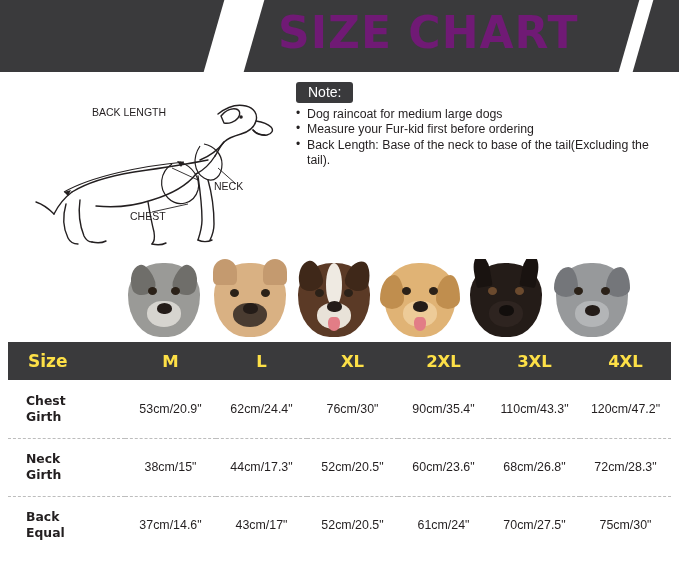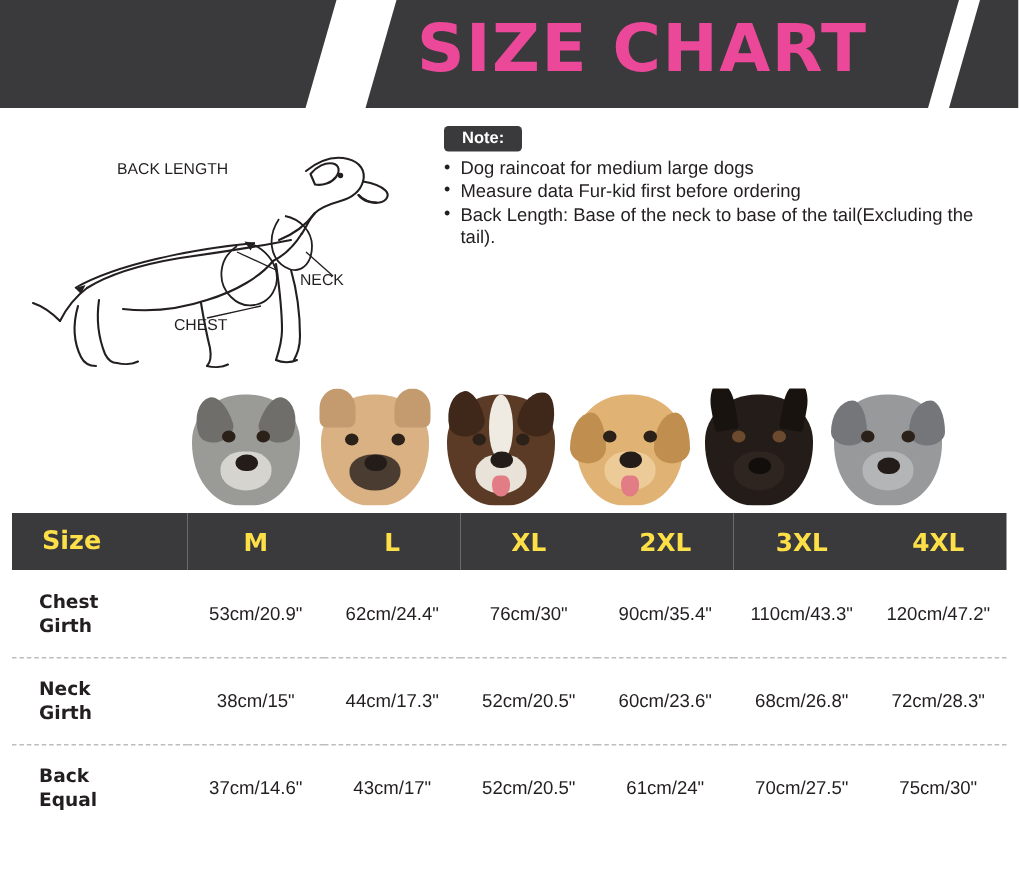--- a/index.html
+++ b/index.html
@@ -55,48 +55,48 @@
     background: #ffffff;
     transform: skewX(-16deg);
   }
   .header-title {
     position: absolute;
     top: 7px;
     left: 278px;
     font-size: 44px;
     font-weight: bold;
     letter-spacing: 1px;
-    color: #ec4899;
+    color: #701a75;
     font-family: "DejaVu Sans", sans-serif;
   }
 
   
   .info-area {
     position: relative;
     height: 178px;
   }
   .diagram {
     position: absolute;
-    left: 8px;
+    left: 22px;
     top: 0px;
     width: 275px;
     height: 178px;
   }
   .notes {
     position: absolute;
     left: 296px;
     top: 10px;
     width: 375px;
   }
   .note-badge {
     display: inline-block;
     background: #3a3a3c;
     color: #ffffff;
-    font-size: 11px;
-    font-weight: bold;
+    font-size: 14px;
+    font-weight: normal;
     padding: 2px 12px 3px 12px;
     border-radius: 3px;
     margin-bottom: 4px;
   }
   .note-list {
     margin: 0;
     padding: 0;
     list-style: none;
   }
   .note-list li {
@@ -293,21 +293,21 @@
         <text x="70" y="44" font-family="Liberation Sans, sans-serif" font-size="10.5" fill="#231f20">BACK LENGTH</text>
         <text x="192" y="118" font-family="Liberation Sans, sans-serif" font-size="10.5" fill="#231f20">NECK</text>
         <text x="108" y="148" font-family="Liberation Sans, sans-serif" font-size="10.5" fill="#231f20">CHEST</text>
       </svg>
     </div>
 
     <div class="notes">
       <div class="note-badge">Note:</div>
       <ul class="note-list">
         <li>Dog raincoat for medium large dogs</li>
-        <li>Measure data Fur-kid first before ordering</li>
+        <li>Measure your Fur-kid first before ordering</li>
         <li>Back Length: Base of the neck to base of the tail(Excluding the tail).</li>
       </ul>
     </div>
   </div>
 
   <div class="photos">
 
     <div class="photo" style="left:124px;">
       <div class="ph-head" style="background:#9a9a97;"></div>
       <div class="ph-ear-l" style="left:6px; top:6px; background:#6f6e6a; transform:rotate(-18deg);"></div>

